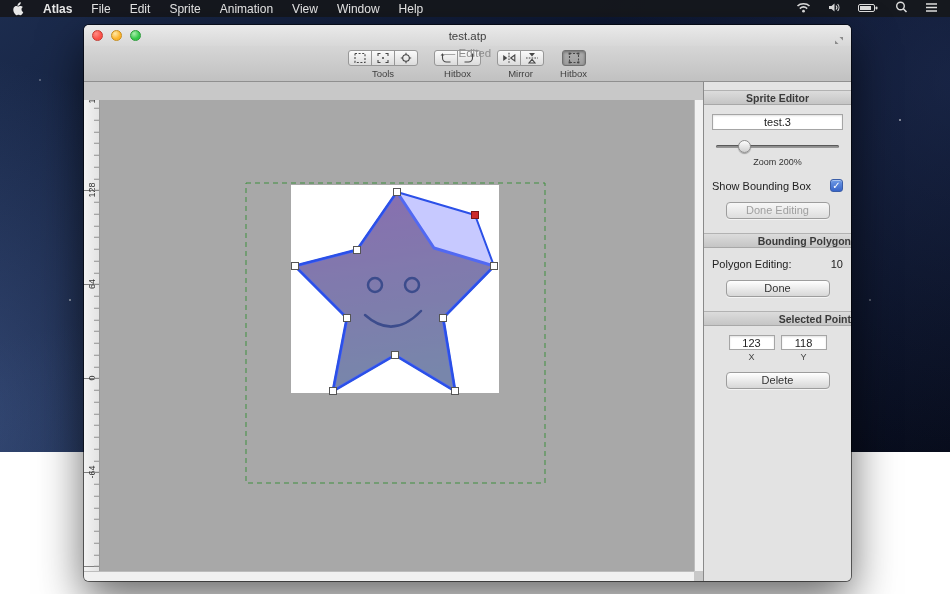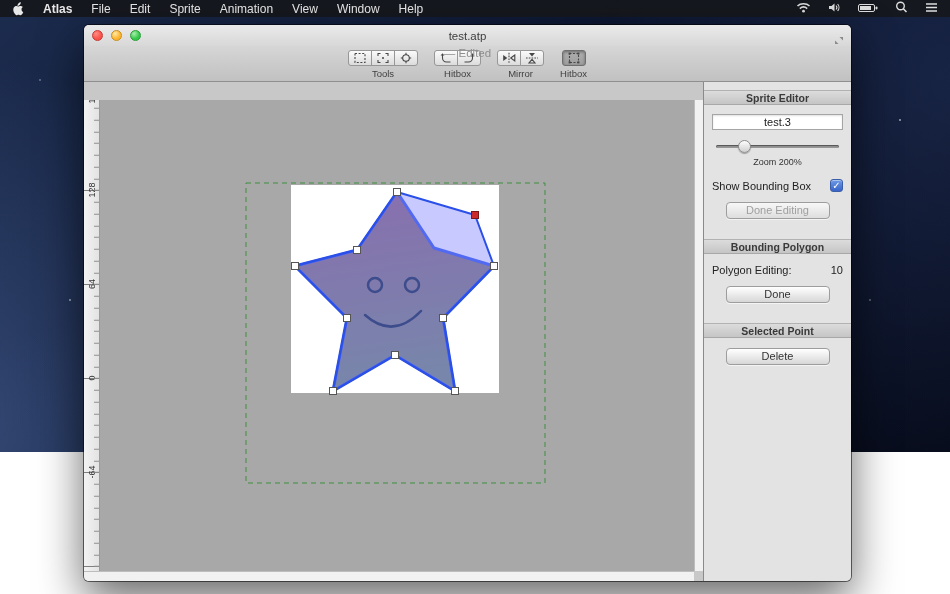--- a/index.html
+++ b/index.html
@@ -127,21 +127,21 @@
     font-size:11px; color:#222;
   }
   .insp-title { height:17px; line-height:17px; text-align:center; color:#3a3a3a; border-bottom:1px solid #c6c6c6; }
   .section-bar {
     height:15px; line-height:15px; text-align:center;
     font-size:10.5px; font-weight:bold; color:#3a3a3a;
     background:linear-gradient(#dcdcdc,#c5c5c5);
     border-top:1px solid #b2b2b2; border-bottom:1px solid #a8a8a8;
     margin-top:8px;
   }
-  .section-bar.mt-lg { margin-top:20px; }
+  .section-bar.mt-lg { margin-top:14px;text-align:right; }
   .name-field {
     margin:9px 8px 0; height:16px; background:#fff; border:1px solid #a5a5a5;
     text-align:center; line-height:15px; box-shadow:inset 0 1px 2px rgba(0,0,0,.12);
   }
   .slider-row { margin:10px 12px 0; position:relative; height:13px; }
   .slider-track {
     position:absolute; left:0; right:0; top:5px; height:3px;
     background:#969696; border-radius:2px; box-shadow:inset 0 1px 1px rgba(0,0,0,.45);
   }
   .slider-thumb {
@@ -389,17 +389,27 @@
       <div class="btn disabled">Done Editing</div>
 
       <div class="section-bar mt-lg">Bounding Polygon</div>
       <div class="vertices-row">
         <span>Polygon Editing:</span>
         <span>10</span>
       </div>
       <div class="btn">Done</div>
 
       <div class="section-bar mt-lg">Selected Point</div>
+      <div class="coords-row">
+        <div class="coord">
+          <div class="coord-field">123</div>
+          <div class="coord-label">X</div>
+        </div>
+        <div class="coord">
+          <div class="coord-field">118</div>
+          <div class="coord-label">Y</div>
+        </div>
+      </div>
       <div class="btn">Delete</div>
     </div>
 
   </div>
 </div>
 
 </body></html>

